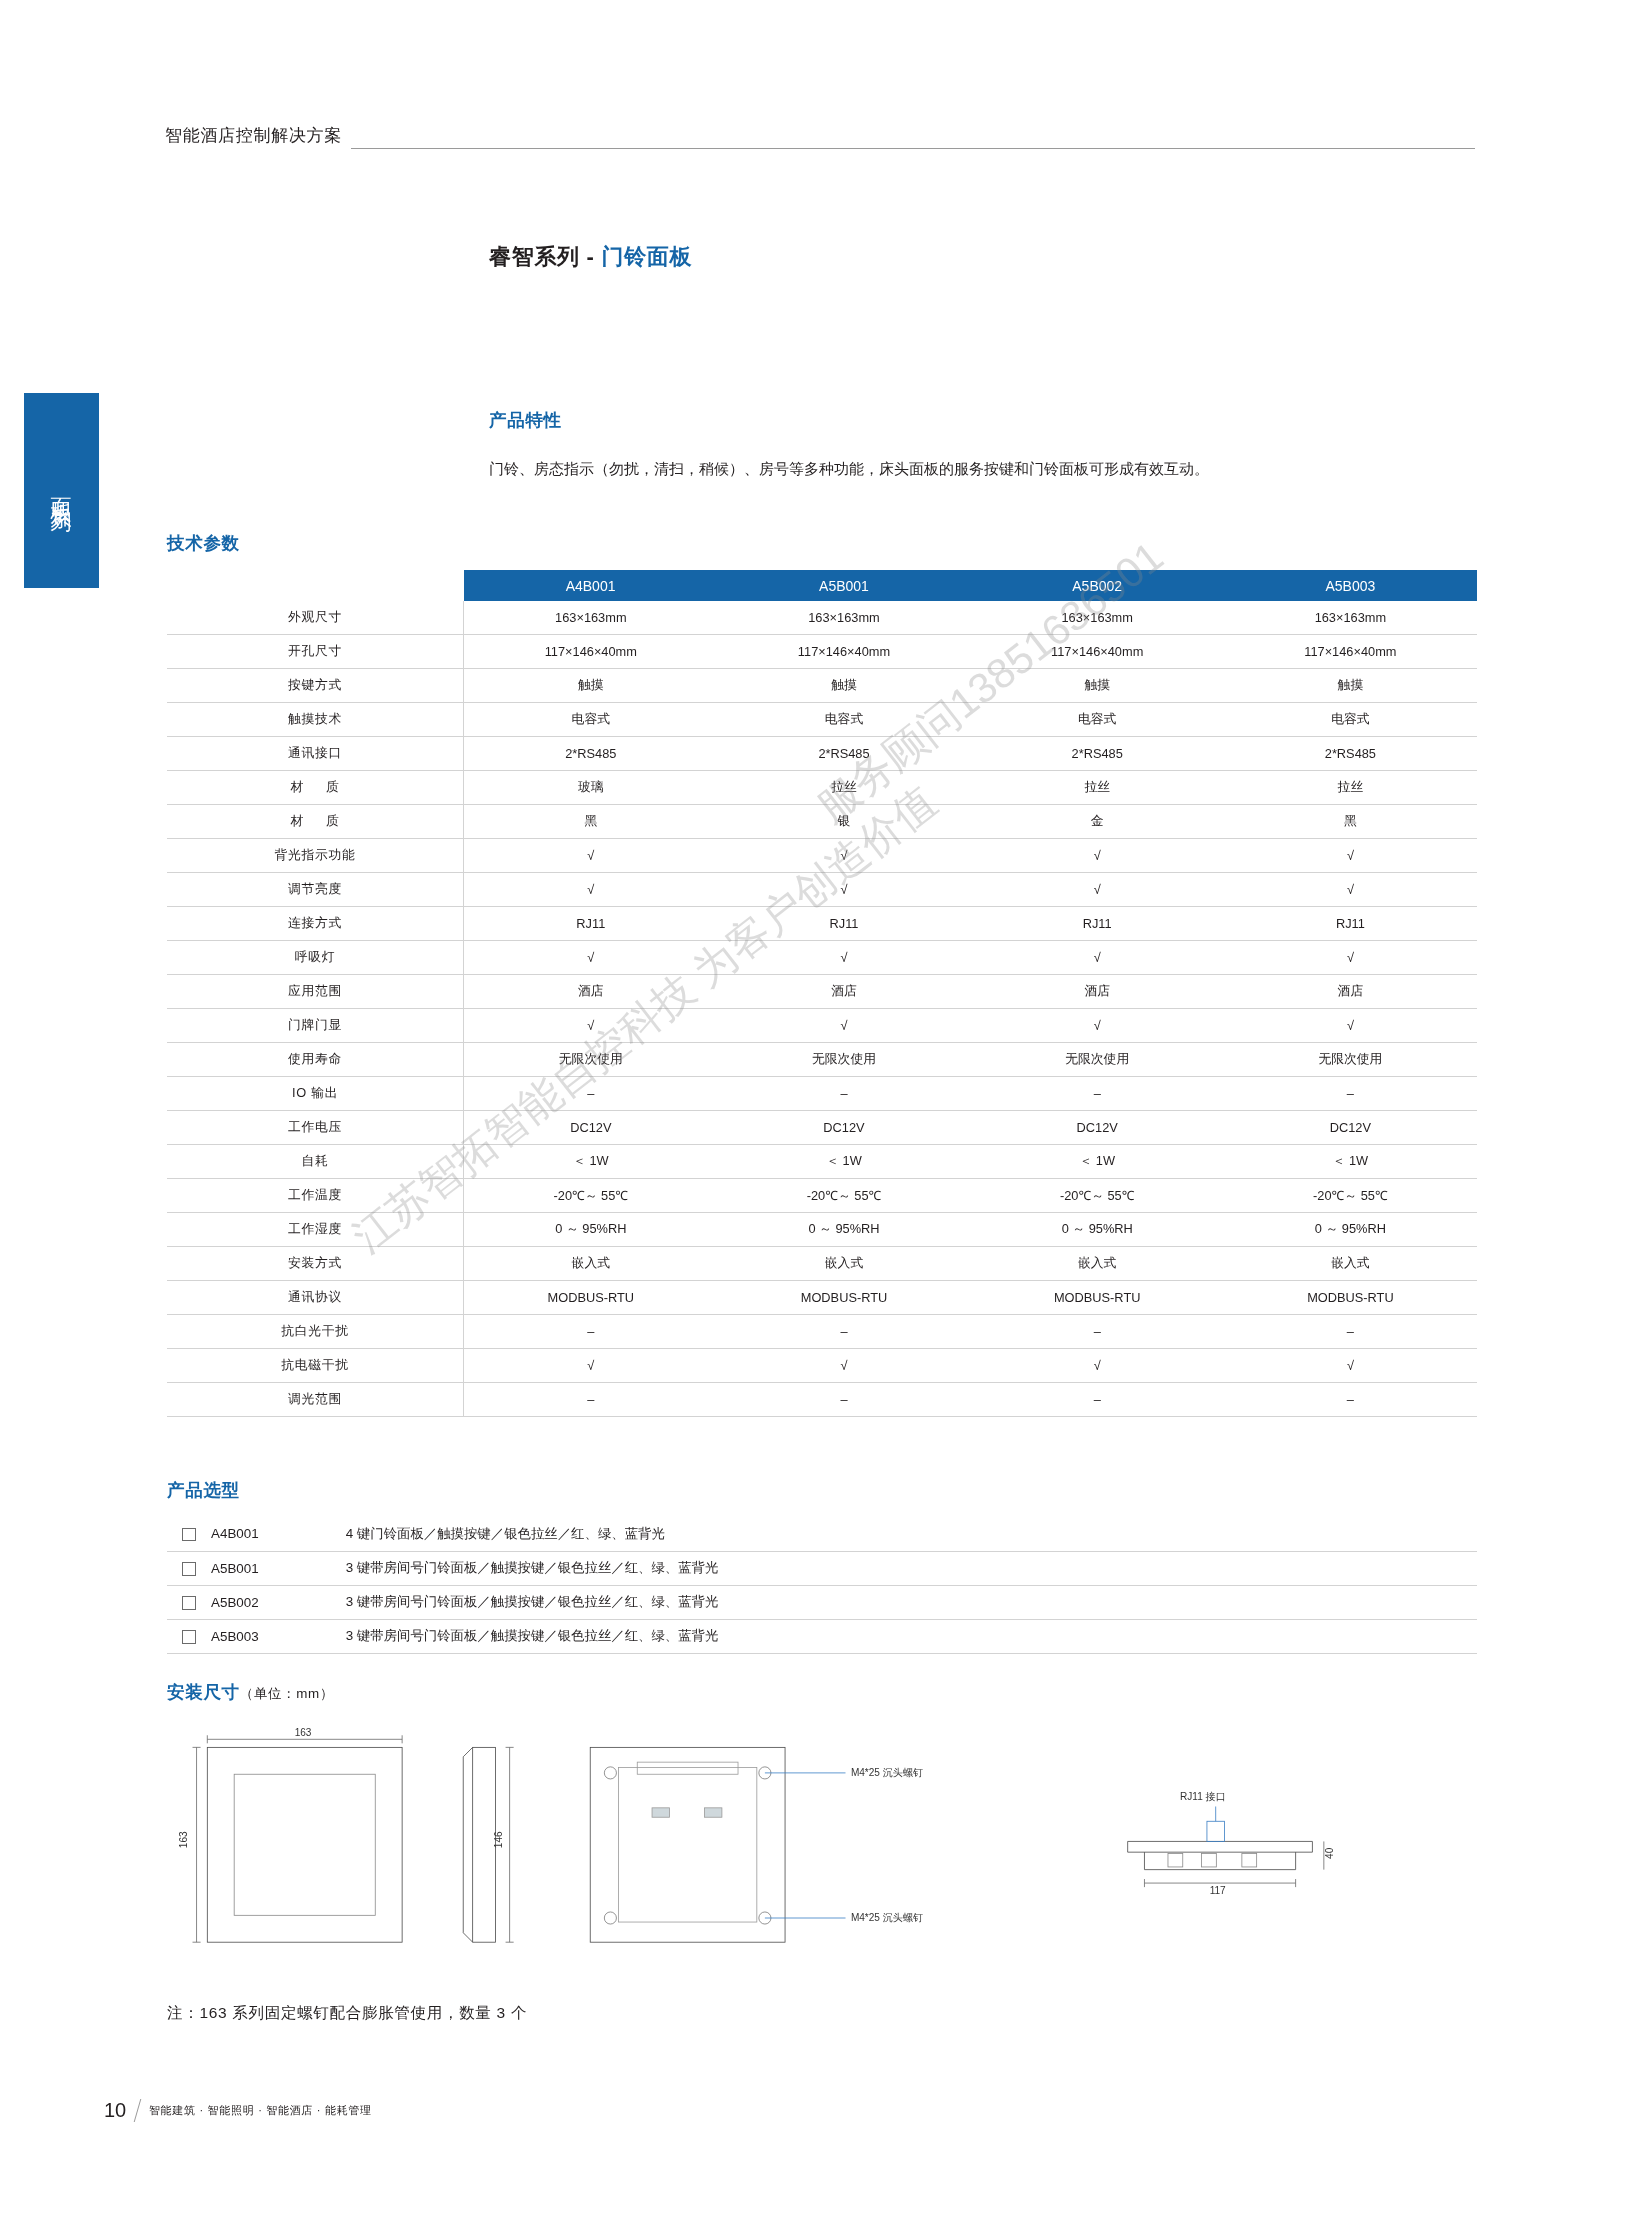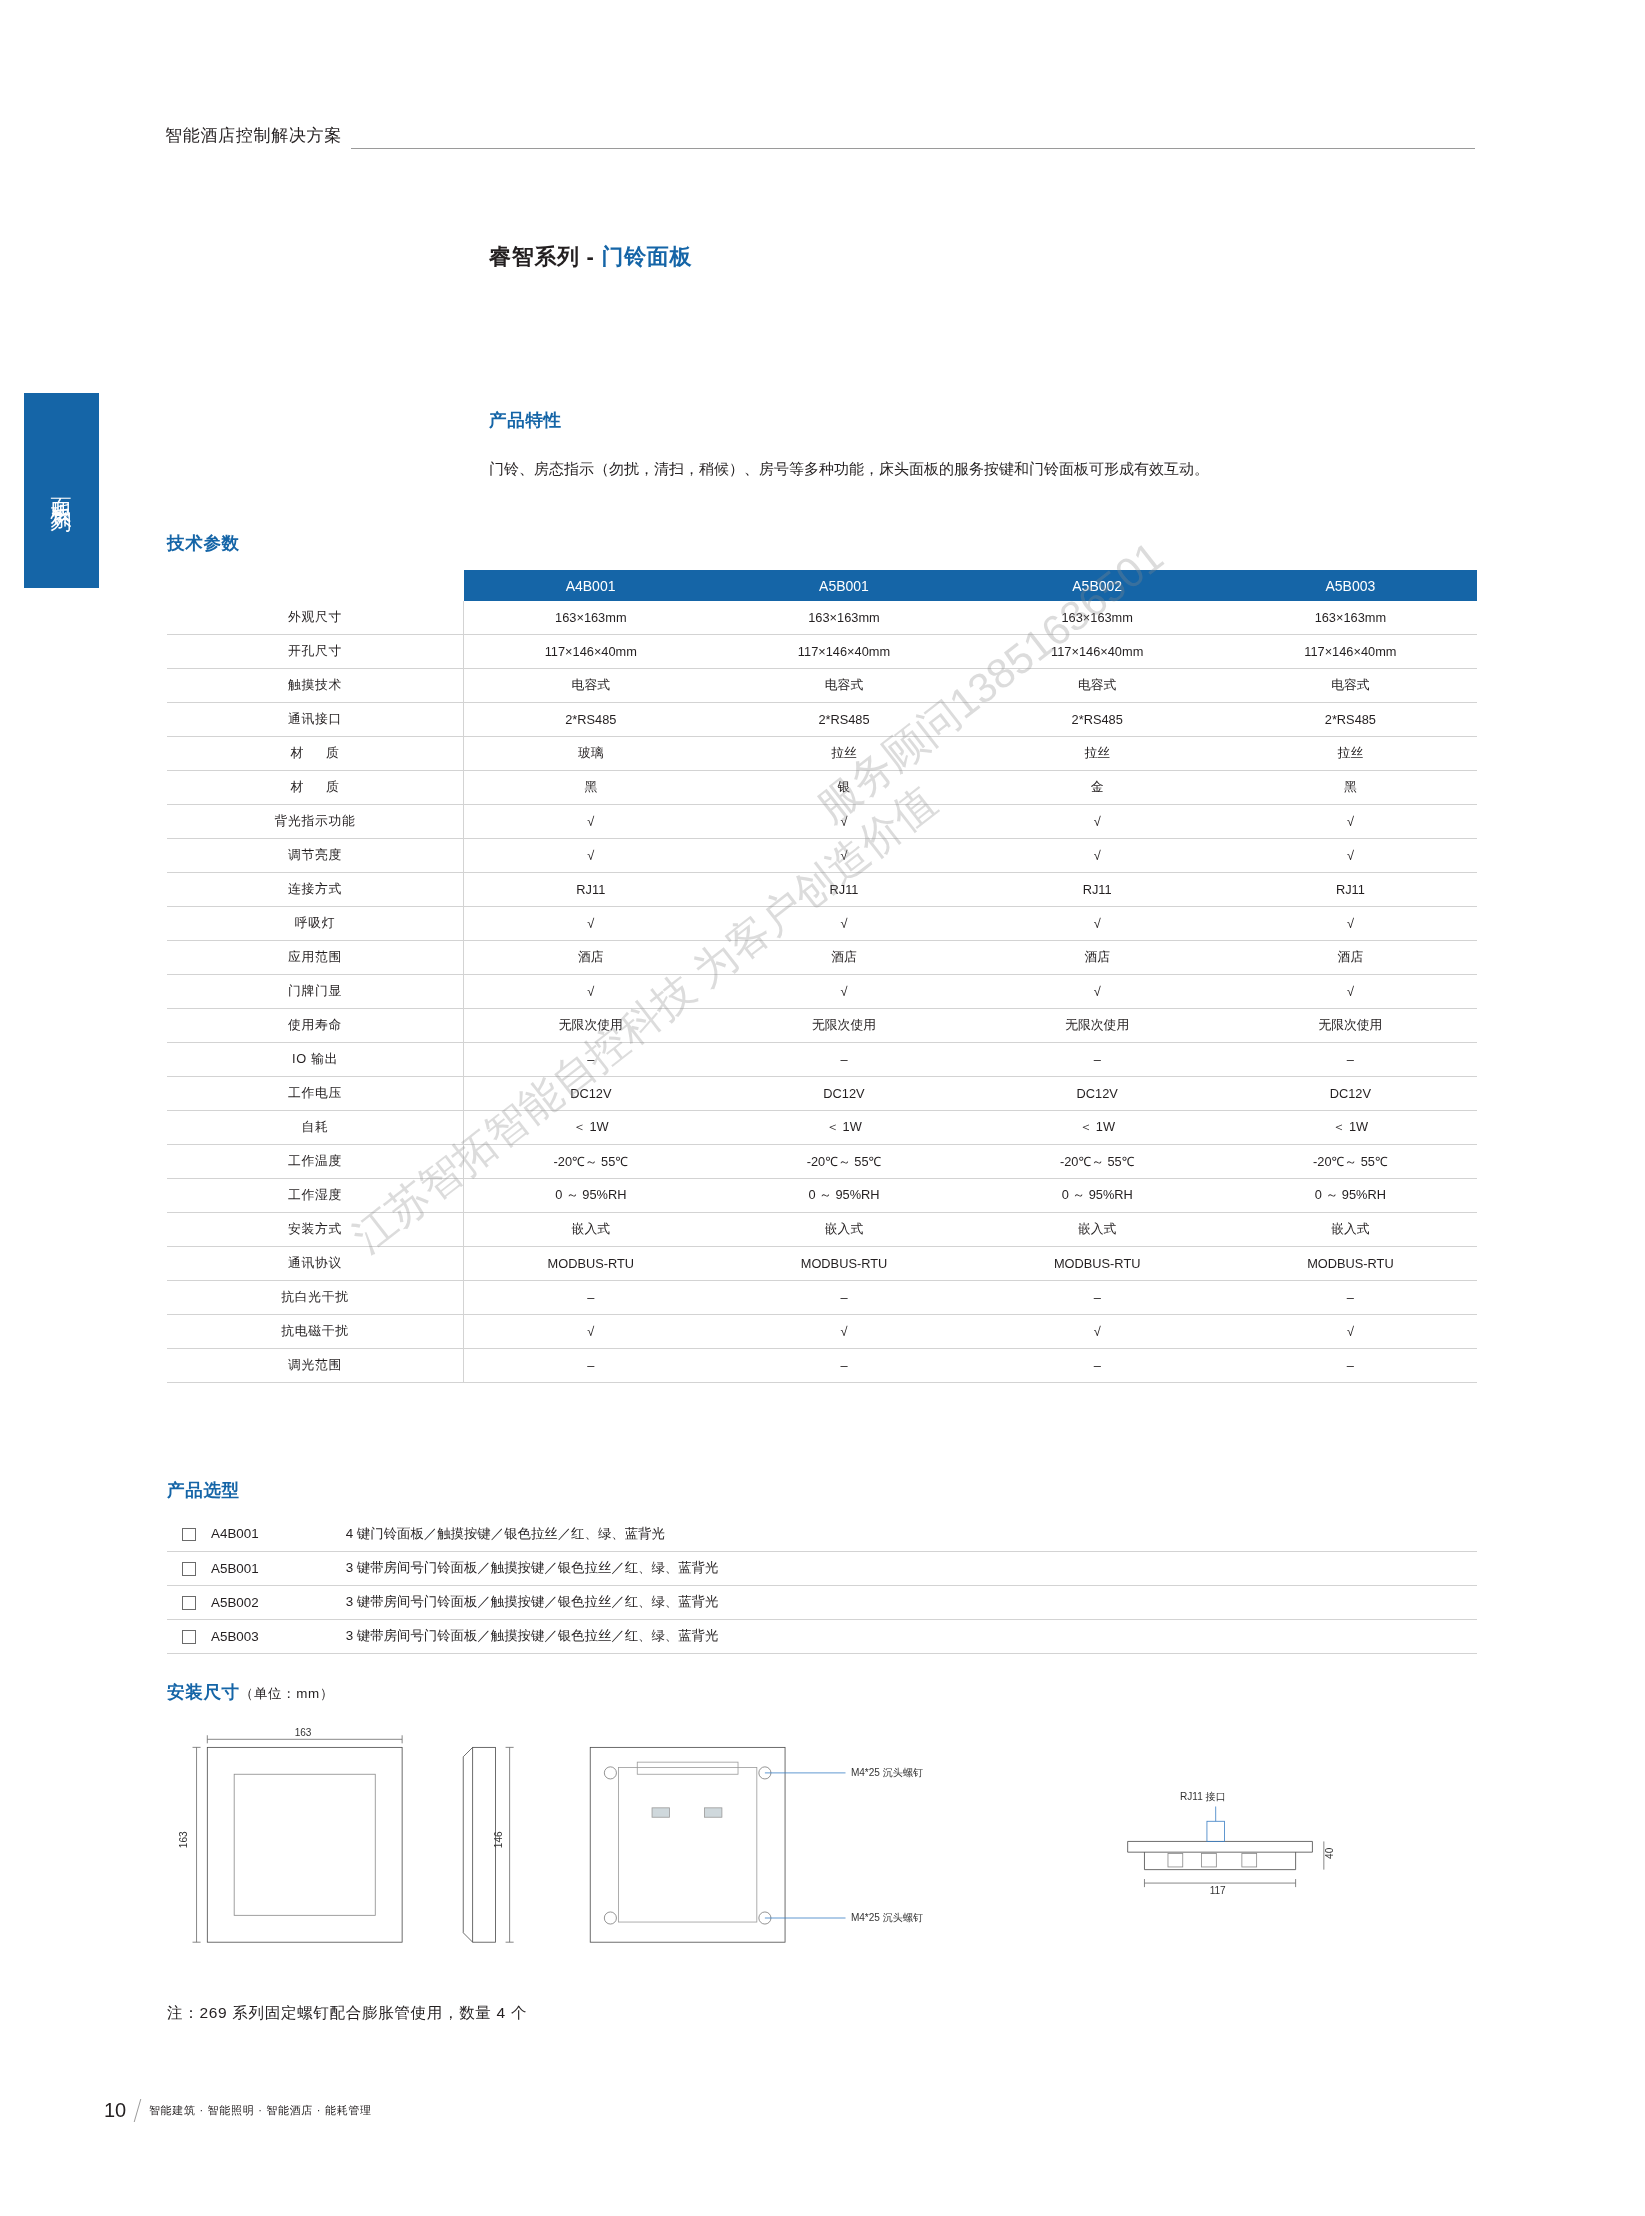--- a/index.html
+++ b/index.html
@@ -345,20 +345,27 @@
           <td class="val">163×163mm</td>
           <td class="val">163×163mm</td>
           <td class="val">163×163mm</td>
         </tr>
         <tr>
           <td class="label">开孔尺寸</td>
           <td class="val">117×146×40mm</td>
           <td class="val">117×146×40mm</td>
           <td class="val">117×146×40mm</td>
           <td class="val">117×146×40mm</td>
+        </tr>
+        <tr>
+          <td class="label">按键方式</td>
+          <td class="val">触摸</td>
+          <td class="val">触摸</td>
+          <td class="val">触摸</td>
+          <td class="val">触摸</td>
         </tr>
         <tr>
           <td class="label">触摸技术</td>
           <td class="val">电容式</td>
           <td class="val">电容式</td>
           <td class="val">电容式</td>
           <td class="val">电容式</td>
         </tr>
         <tr>
           <td class="label">通讯接口</td>
@@ -582,21 +589,21 @@
         <text x="498" y="180" transform="rotate(-90 498 180)">146</text>
         <text x="1018" y="73">M4*25 沉头螺钉</text>
         <text x="1018" y="289">M4*25 沉头螺钉</text>
         <text x="1508" y="108">RJ11 接口</text>
         <text x="1552" y="249">117</text>
         <text x="1736" y="196" transform="rotate(-90 1736 196)">40</text>
       </g>
     </svg>
   </div>
 
-  <div class="dim-note">注：269 系列固定螺钉配合膨胀管使用，数量 4 个</div>
+  <div class="dim-note">注：163 系列固定螺钉配合膨胀管使用，数量 3 个</div>
 
   <div class="wm wm1">江苏智拓智能自控科技 为客户创造价值</div>
   <div class="wm wm2">服务顾问13851636501</div>
 
   <div class="footer">
     <div class="pageno">10</div>
     <div class="slash"></div>
     <div class="ftext">智能建筑 · 智能照明 · 智能酒店 · 能耗管理</div>
   </div>
 

